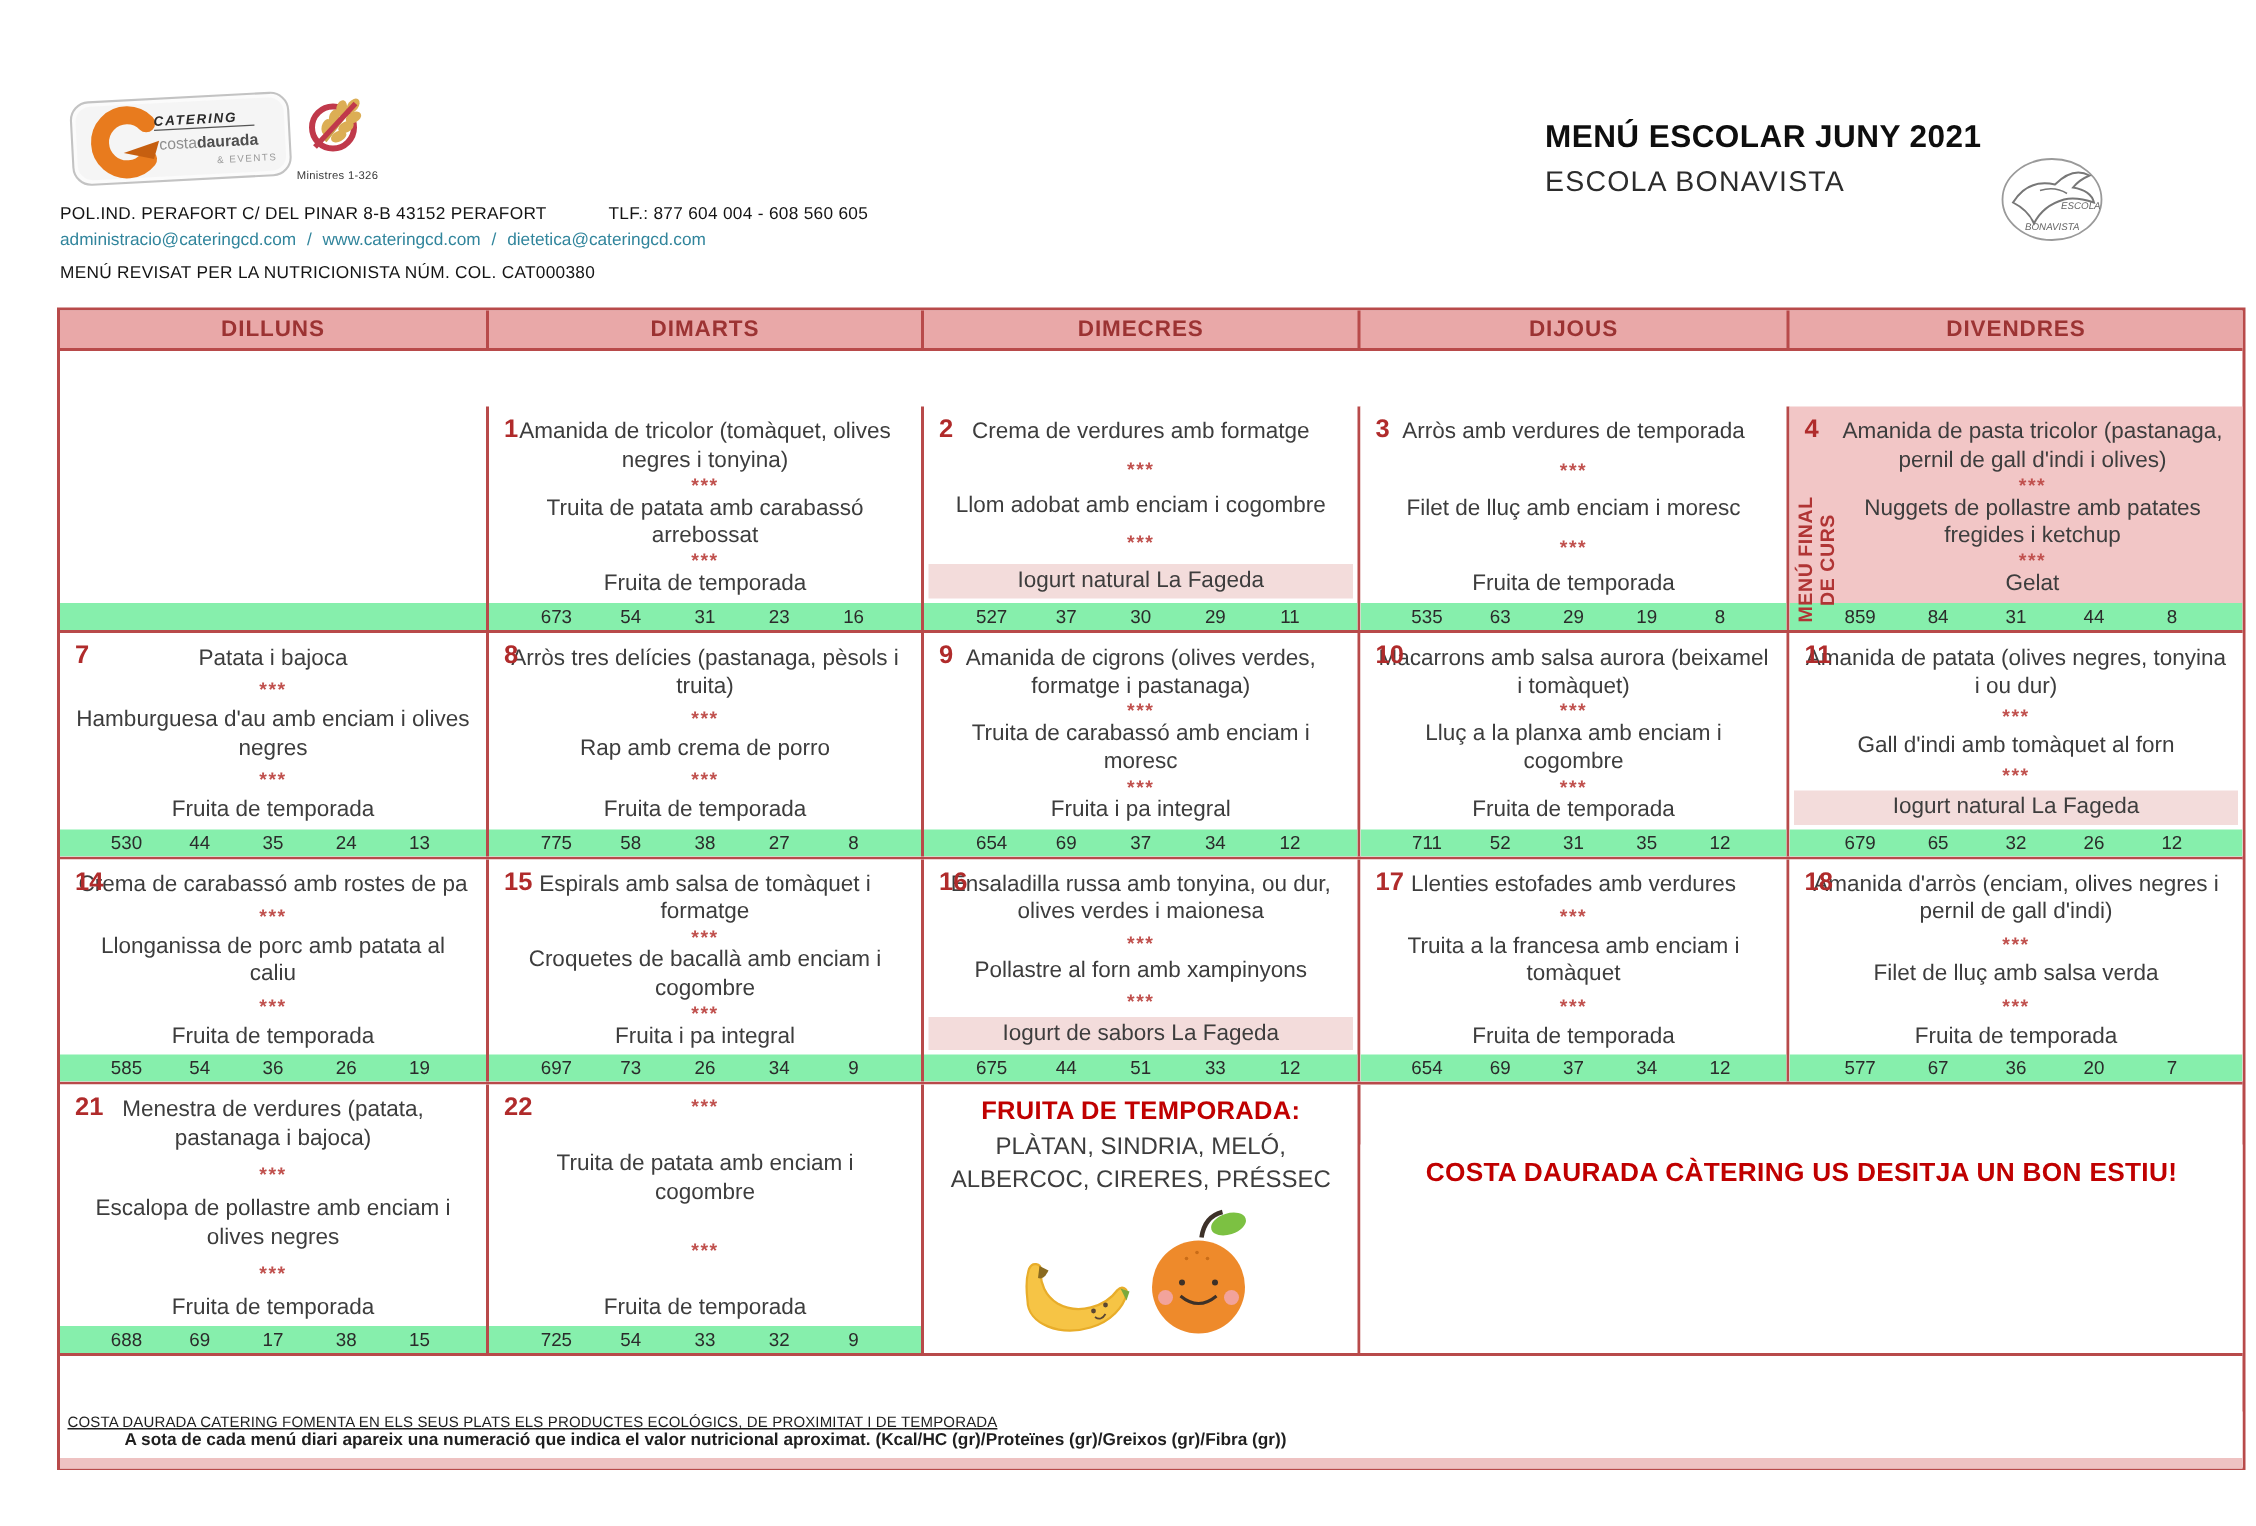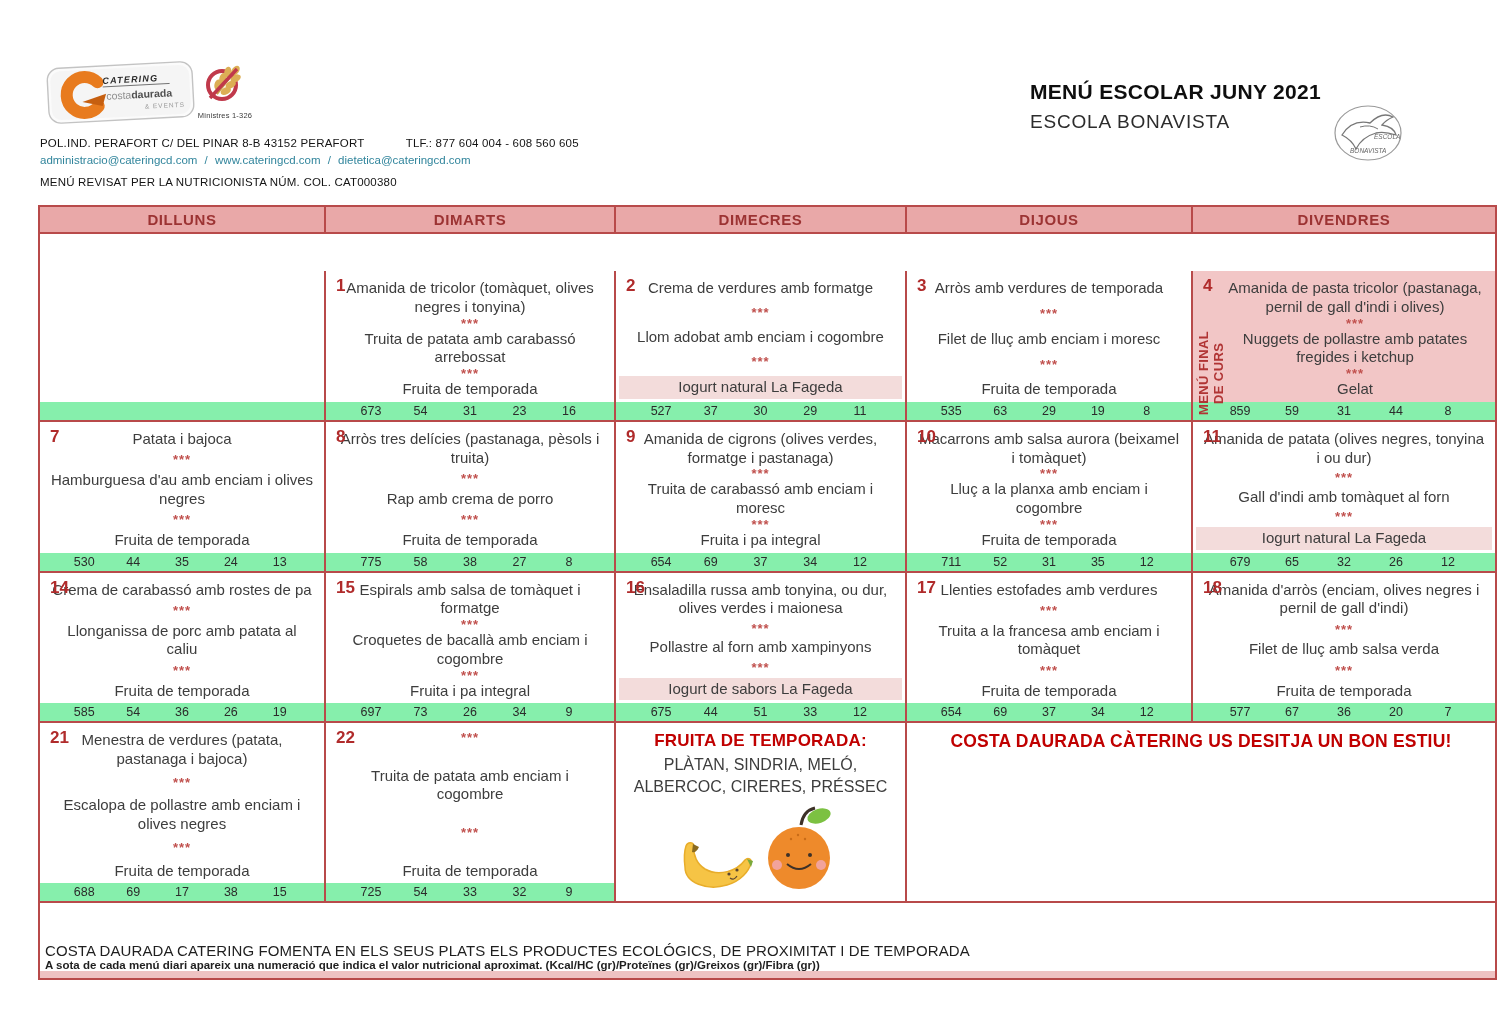--- a/index.html
+++ b/index.html
@@ -52,22 +52,22 @@
   .nutri .nv { flex:1; text-align:center; line-height:18px; }
 
   .fruit-cell { padding-top:8px; align-items:center; text-align:center; }
   .fruit-title { color:#c00000; font-weight:bold; font-size:17px; letter-spacing:0.2px; }
   .fruit-list { font-size:16px; color:#3d3d3d; margin-top:3px; padding:0 14px; line-height:1.35; }
   .fruit-art { margin-top:4px; }
   .message-cell { padding-top:8px; text-align:center; }
   .message-text { color:#c00000; font-weight:bold; font-size:17.5px; letter-spacing:0.2px; }
 
   .cal-footer { flex:0 0 38px; display:flex; flex-direction:column; background:#fff; }
-  .f-line1 { font-size:15px; color:#1f1f1f; padding:2px 5px 0; letter-spacing:0.1px; }
-  .f-line2 { font-size:11.5px; font-weight:bold; color:#1f1f1f; padding:0 5px; }
+  .f-line1 { font-size:10px; color:#1f1f1f; padding:2px 5px 0; letter-spacing:0.1px;text-decoration:underline; }
+  .f-line2 { font-size:11.5px; font-weight:bold; color:#1f1f1f; padding:0 5px;margin-left:38px; }
   .f-strip { margin-top:auto; height:7px; background:#eec2c2; }
 </style>
 </head>
 <body>
 
 <div class="page">
 
   <div class="brand-logo">
     <svg width="150" height="68" viewBox="0 0 150 68">
       <g transform="rotate(-3 75 34)">
@@ -208,21 +208,21 @@
 DE CURS</span>
             <div class="dishes">
               <div class="dish">Amanida de pasta tricolor (pastanaga, pernil de gall d'indi i olives)</div>
               <div class="sep">***</div>
               <div class="dish">Nuggets de pollastre amb patates fregides i ketchup</div>
               <div class="sep">***</div>
               <div class="dish">Gelat</div>
             </div>
             <div class="nutri">
               <span class="nv">859</span>
-              <span class="nv">59</span>
+              <span class="nv">84</span>
               <span class="nv">31</span>
               <span class="nv">44</span>
               <span class="nv">8</span>
             </div>
           </div>
         </div>
         <div class="week-row">
           <div class="cell day-cell">
             <span class="day-num">7</span>
             <div class="dishes">
@@ -450,21 +450,21 @@
                   <circle cx="139" cy="54" r="2" fill="#3d3128"></circle>
                   <path d="M116 63 Q128 73 140 63" stroke="#3d3128" stroke-width="2" fill="none"></path>
                   <circle cx="106" cy="64" r="5" fill="#f2a39b"></circle>
                   <circle cx="150" cy="64" r="5" fill="#f2a39b"></circle>
                   <circle cx="120" cy="38" r="1.2" fill="#c96c17"></circle>
                   <circle cx="127" cy="34" r="1.2" fill="#c96c17"></circle>
                   <circle cx="134" cy="38" r="1.2" fill="#c96c17"></circle>
                 </g>
               </svg></div>
           </div>
-          <div class="cell message-cell" style="grid-column: span 2;">
+          <div class="cell message-cell" style="grid-column: span 2; margin-top: 40px;">
             <div class="message-text">COSTA DAURADA CÀTERING US DESITJA UN BON ESTIU!</div>
           </div>
         </div>
       </div>
     <div class="cal-footer">
       <div class="f-line1">COSTA DAURADA CATERING FOMENTA EN ELS SEUS PLATS ELS PRODUCTES ECOLÓGICS, DE PROXIMITAT I DE TEMPORADA</div>
       <div class="f-line2">A sota de cada menú diari apareix una numeració que indica el valor nutricional aproximat. (Kcal/HC (gr)/Proteïnes (gr)/Greixos (gr)/Fibra (gr))</div>
       <div class="f-strip"></div>
     </div>
   </div>

